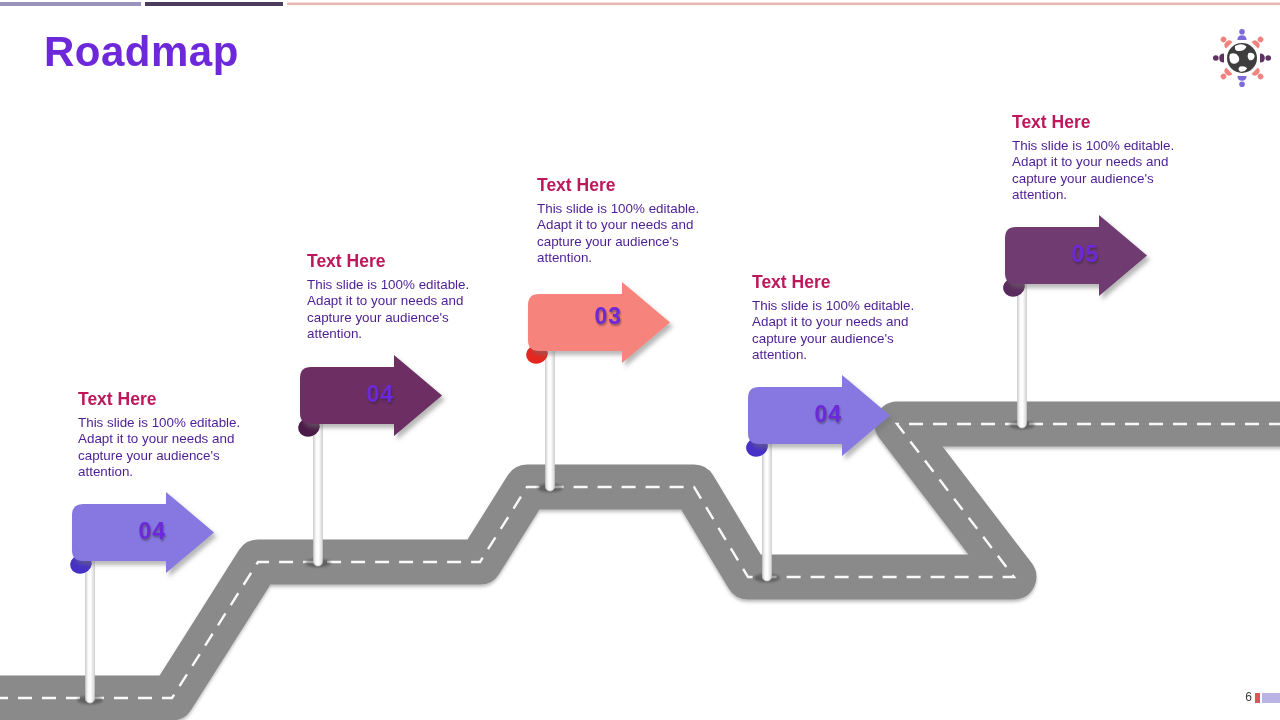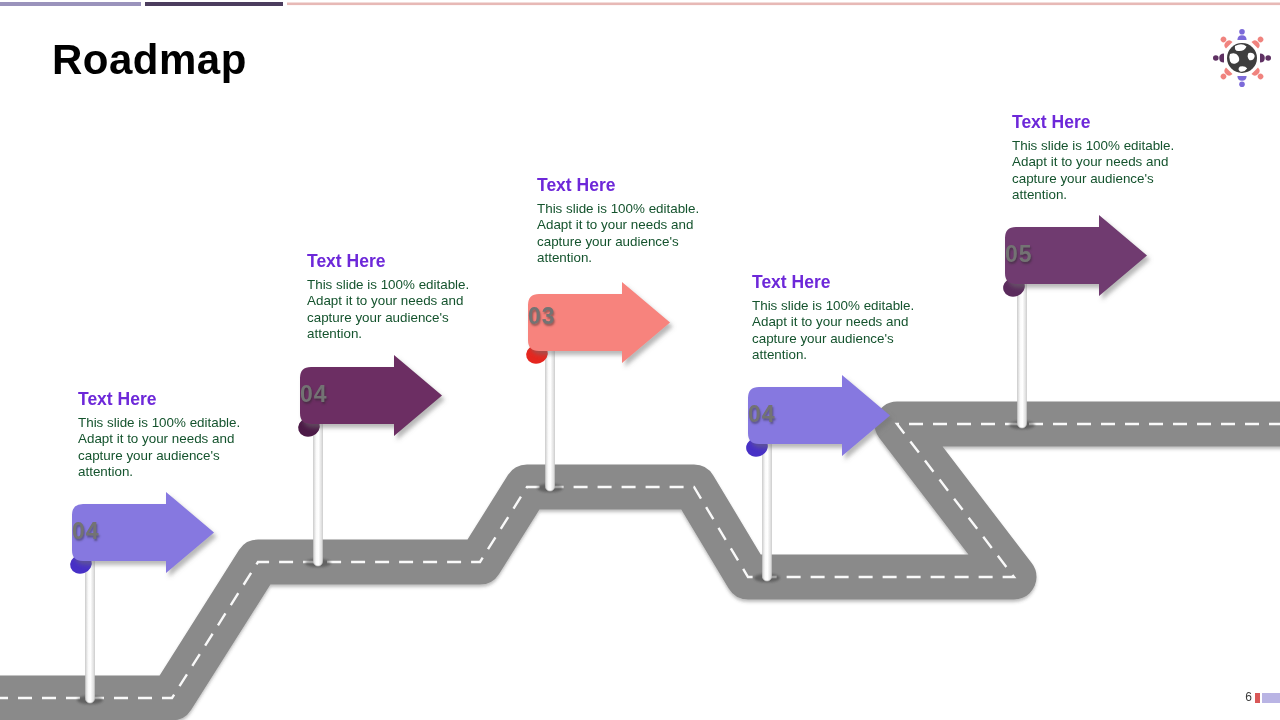--- a/index.html
+++ b/index.html
@@ -2,33 +2,33 @@
 <html><head>
 <meta charset="utf-8">
 <style>
   html,body{margin:0;padding:0;background:#e9e9e9;}
   .slide{
     position:relative;width:1280px;height:720px;background:#ffffff;
     overflow:hidden;font-family:"Liberation Sans",sans-serif;
   }
   .abs{position:absolute;}
   .page-title{
-    position:absolute;left:44px;top:28px;margin:8px;
-    font-size:42px;font-weight:bold;color:#000000;letter-spacing:.5px;
+    position:absolute;left:44px;top:28px;margin:0;
+    font-size:42px;font-weight:bold;color:#6d28d9;letter-spacing:.5px;
   }
   .text-block{position:absolute;width:163px;}
   .text-block h3{
-    margin:0 0 5px 0;font-size:17.5px;font-weight:bold;color:#6d28d9;
+    margin:0 0 5px 0;font-size:17.5px;font-weight:bold;color:#be185d;
   }
   .text-block p{
-    margin:0;font-size:13.4px;line-height:1.23;color:#14532d;
+    margin:0;font-size:13.4px;line-height:1.23;color:#4c1d95;
   }
   .num{
-    position:absolute;width:94px;height:28px;text-align:left;
-    font-size:23px;font-weight:bold;color:#737373;letter-spacing:1px;
+    position:absolute;width:94px;height:28px;text-align:right;
+    font-size:23px;font-weight:bold;color:#6d28d9;letter-spacing:1px;
     text-shadow:1px 2px 2px rgba(40,40,40,.45);
   }
   .scene{position:absolute;left:0;top:0;}
   .footer-num{
     position:absolute;left:1238px;top:690px;width:14px;
     font-size:12px;color:#3a3a3a;text-align:right;
   }
 </style>
 </head>
 <body>

